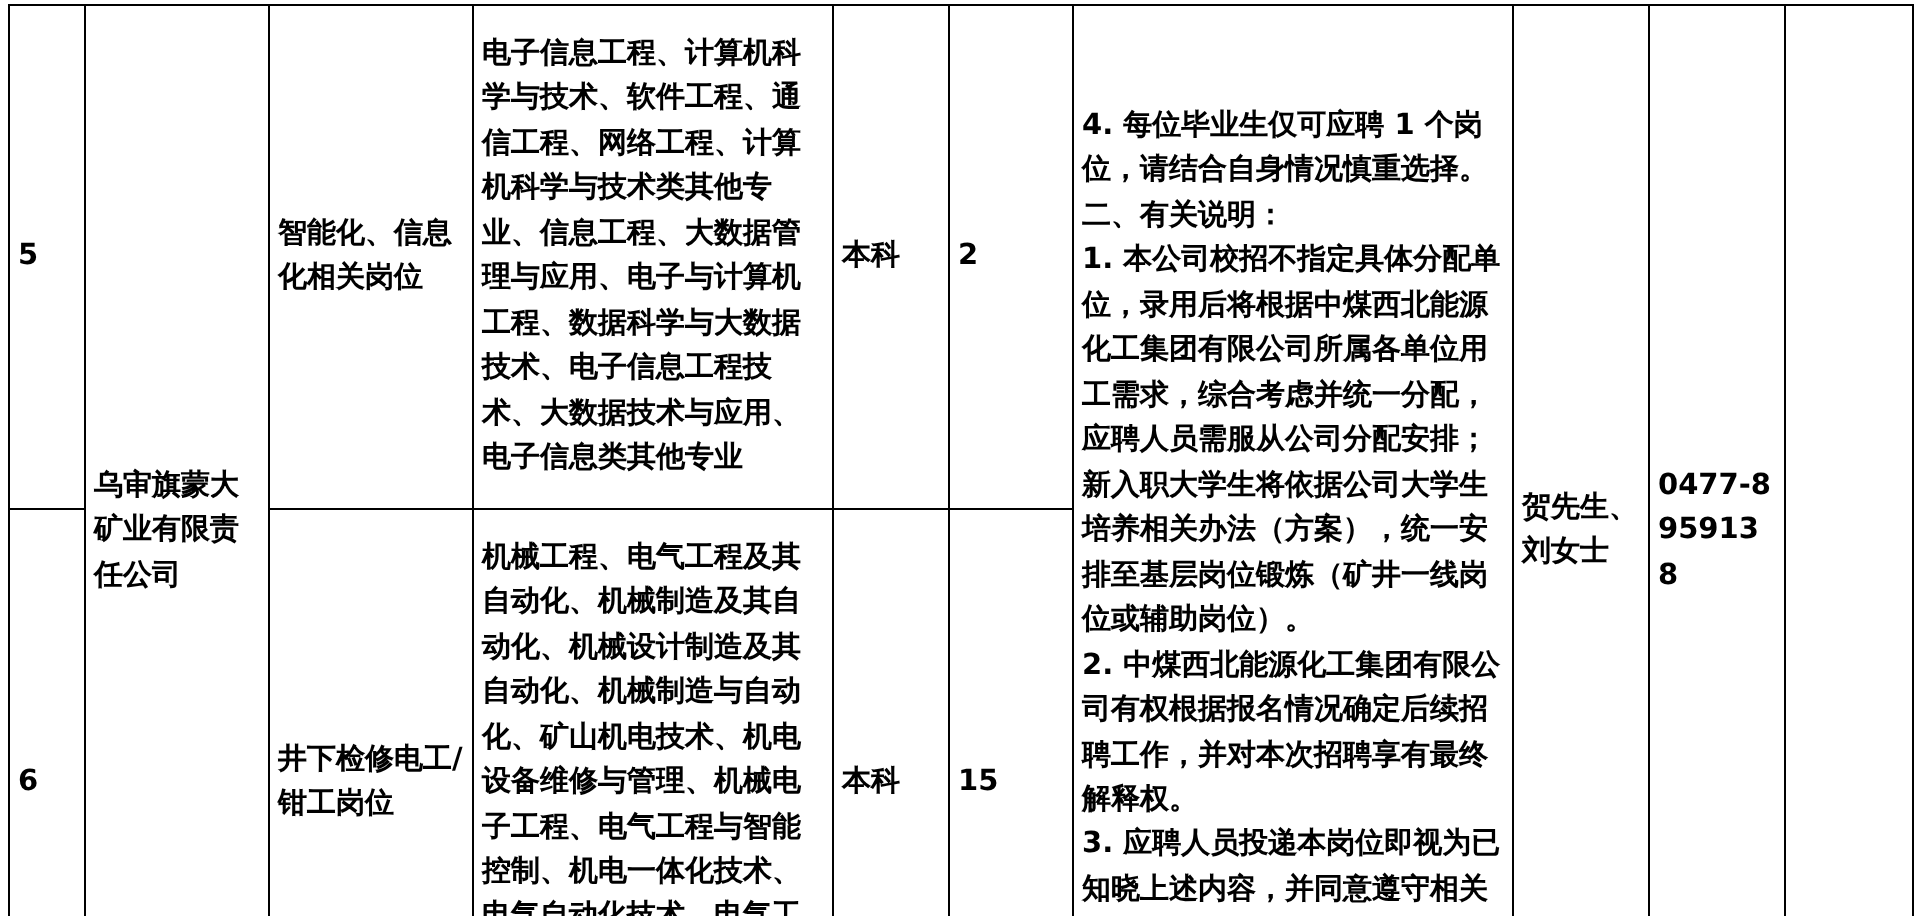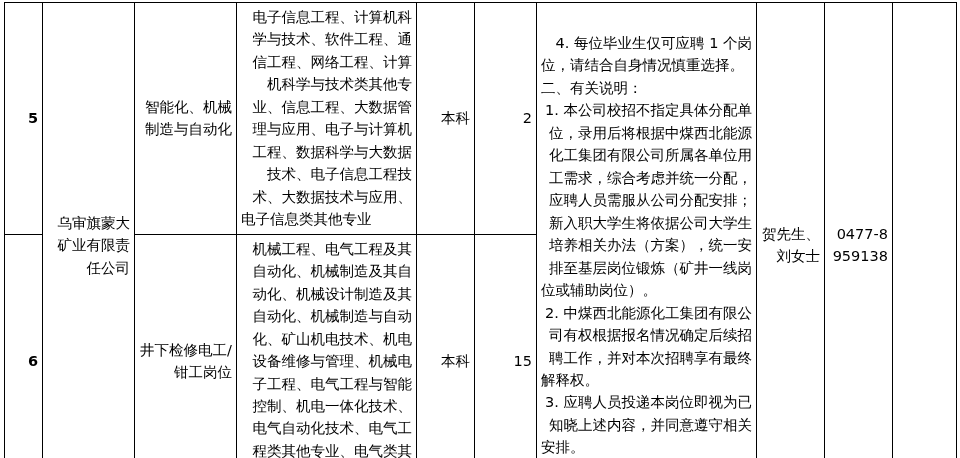--- a/index.html
+++ b/index.html
@@ -21,25 +21,26 @@
   table.recruit-table {
     border-collapse: collapse;
     table-layout: fixed;
     width: 952px;
     margin-left: 4px;
     margin-top: 2px;
   }
   table.recruit-table td {
     border: 1px solid #000000;
     vertical-align: middle;
-    text-align: right;
+    text-align: left;
     font-size: 14.5px;
     line-height: 1.55;
-    padding: 3px 4px;
+    padding: 13px 4px;
     word-break: break-all;
+    font-weight: bold;
   }
   .col-no      { width: 38px; }
   .col-company { width: 92px; }
   .col-post    { width: 102px; }
   .col-major   { width: 180px; }
   .col-degree  { width: 58px; }
   .col-count   { width: 62px; }
   .col-notes   { width: 220px; }
   .col-contact { width: 68px; }
   .col-phone   { width: 68px; }
@@ -91,21 +92,21 @@
       <col class="col-count">
       <col class="col-notes">
       <col class="col-contact">
       <col class="col-phone">
       <col class="col-tail">
     </colgroup>
     <tbody>
       <tr>
         <td class="cell-no">5</td>
         <td class="cell-company" rowspan="2">乌审旗蒙大矿业有限责任公司</td>
-        <td class="cell-post">智能化、机械制造与自动化</td>
+        <td class="cell-post">智能化、信息化相关岗位</td>
         <td class="cell-major">电子信息工程、计算机科学与技术、软件工程、通信工程、网络工程、计算机科学与技术类其他专业、信息工程、大数据管理与应用、电子与计算机工程、数据科学与大数据技术、电子信息工程技术、大数据技术与应用、电子信息类其他专业</td>
         <td class="cell-degree">本科</td>
         <td class="cell-count">2</td>
         <td class="cell-notes" rowspan="2" style="white-space: pre-wrap;">4. 每位毕业生仅可应聘 1 个岗位，请结合自身情况慎重选择。
 二、有关说明：
 1. 本公司校招不指定具体分配单位，录用后将根据中煤西北能源化工集团有限公司所属各单位用工需求，综合考虑并统一分配，应聘人员需服从公司分配安排；新入职大学生将依据公司大学生培养相关办法（方案），统一安排至基层岗位锻炼（矿井一线岗位或辅助岗位）。
 2. 中煤西北能源化工集团有限公司有权根据报名情况确定后续招聘工作，并对本次招聘享有最终解释权。
 3. 应聘人员投递本岗位即视为已知晓上述内容，并同意遵守相关安排。</td>
         <td class="contact-line" rowspan="2">贺先生、 刘女士</td>
         <td class="phone-cell" rowspan="2">0477-8959138</td>

